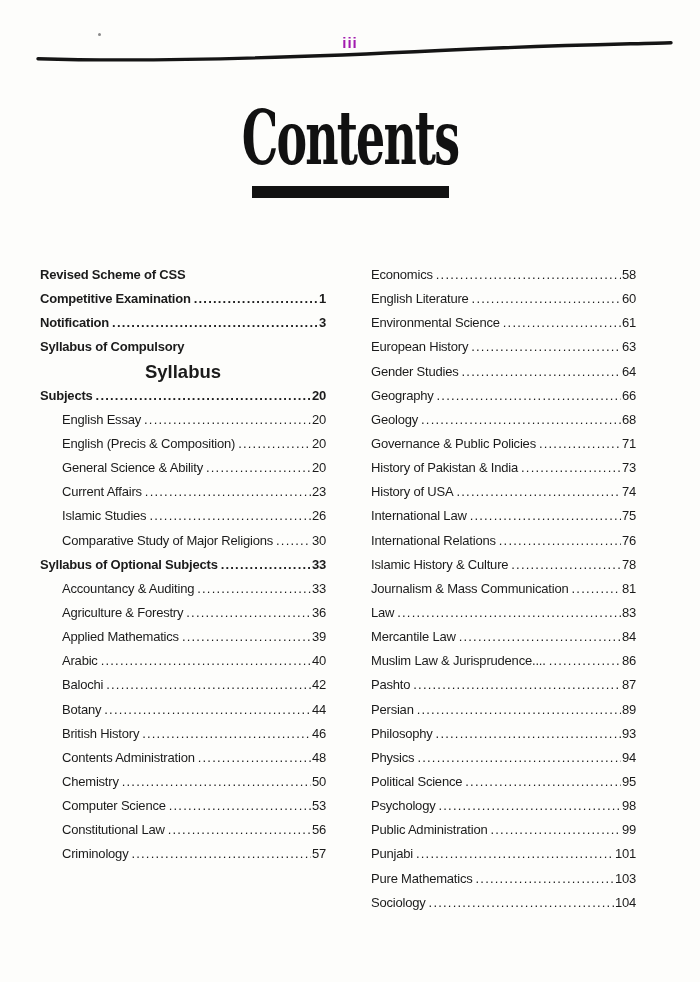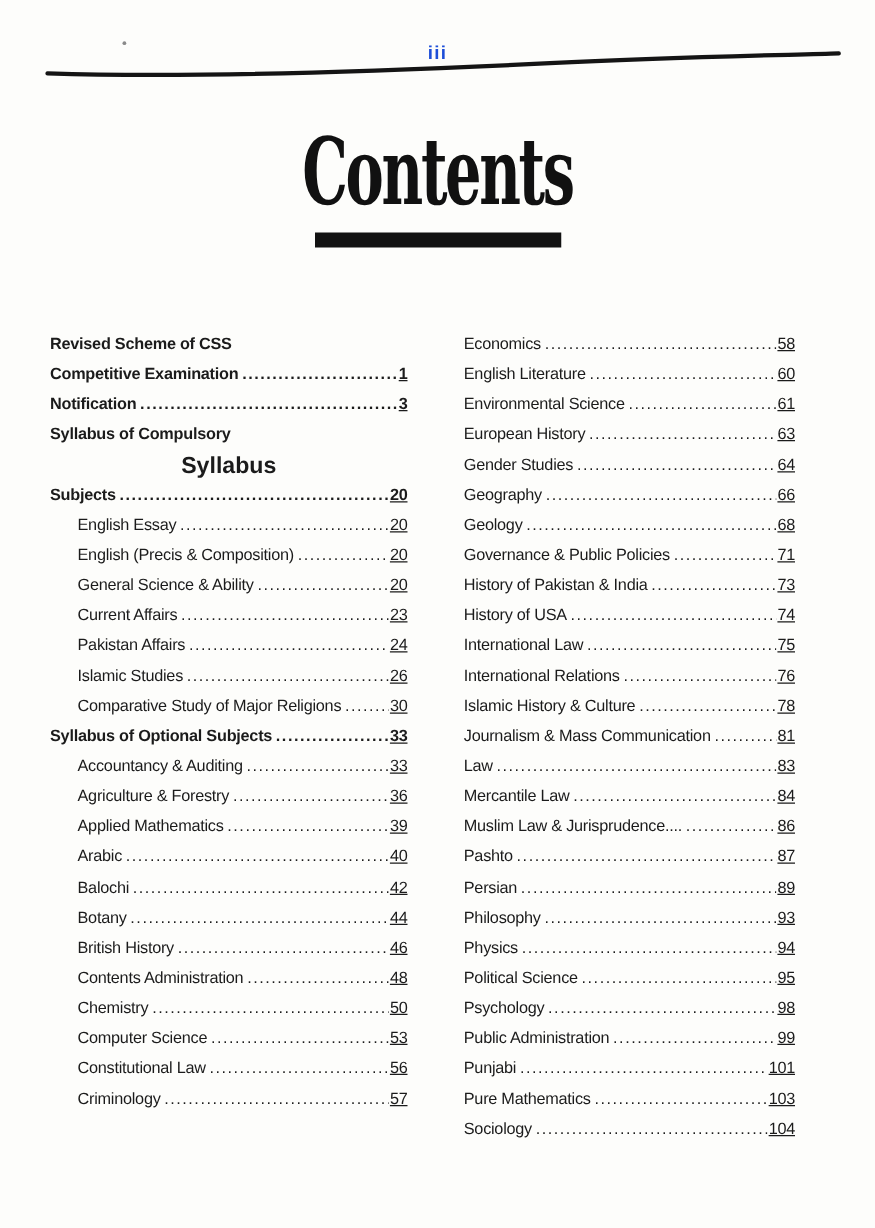--- a/index.html
+++ b/index.html
@@ -3,21 +3,21 @@
 <meta charset="utf-8">
 <style>
   html,body{margin:0;padding:0;background:#fdfdfb;}
   .page{
     position:relative;width:700px;height:982px;margin:0 auto;
     background:#fdfdfb;color:#1b1b1b;overflow:hidden;
     font-family:"Liberation Sans",sans-serif;
   }
   .pageno{
     position:absolute;top:34px;left:0;width:700px;text-align:center;
-    font-size:15px;font-weight:700;letter-spacing:1px;color:#1d4ed8;
+    font-size:15px;font-weight:700;letter-spacing:1px;color:#a21caf;
   }
   .swoosh{position:absolute;left:0;top:0;width:700px;height:80px;}
   .speck{position:absolute;left:98px;top:33px;width:3px;height:3px;background:#8a8a8a;border-radius:50%;}
   .title{
     position:absolute;top:100px;left:0;width:700px;text-align:center;
     font-family:"DejaVu Serif",serif;font-weight:bold;font-size:74px;line-height:1.05;
     letter-spacing:-3px;color:#111;transform:scaleX(0.62);transform-origin:50% 50%;
     margin:0;
   }
   .title-underline{
@@ -36,21 +36,21 @@
   .row.heading{
     display:block;text-align:center;font-weight:700;font-size:18.5px;
     letter-spacing:0;height:24.15px;line-height:24.15px;
   }
   .lbl{flex:0 0 auto;}
   .dots{
     flex:1 1 auto;min-width:0;overflow:hidden;white-space:nowrap;
     letter-spacing:1.2px;margin:0 1px 0 3px;
   }
   .dots::after{content:"..........................................................................................";}
-  .pg{flex:0 0 auto;text-decoration:underline;}
+  .pg{flex:0 0 auto;}
 </style>
 </head>
 <body>
 
 <div class="page">
 
   <div class="pageno">iii</div>
 
   <svg class="swoosh" viewBox="0 0 700 80" aria-hidden="true">
     <path d="M 38 58.7 C 160 62.5, 300 57.5, 440 50.5 C 540 45.5, 632 44, 671 42.7" fill="none" stroke="#151515" stroke-width="3.4" stroke-linecap="round"></path>
@@ -98,25 +98,20 @@
         <span class="lbl">General Science &amp; Ability</span>
         <span class="dots"></span>
         <span class="pg">20</span>
       </div>
       <div class="row sub">
         <span class="lbl">Current Affairs</span>
         <span class="dots"></span>
         <span class="pg">23</span>
       </div>
       <div class="row sub">
-        <span class="lbl">Pakistan Affairs</span>
-        <span class="dots"></span>
-        <span class="pg">24</span>
-      </div>
-      <div class="row sub">
         <span class="lbl">Islamic Studies</span>
         <span class="dots"></span>
         <span class="pg">26</span>
       </div>
       <div class="row sub">
         <span class="lbl">Comparative Study of Major Religions</span>
         <span class="dots"></span>
         <span class="pg">30</span>
       </div>
       <div class="row bold">

